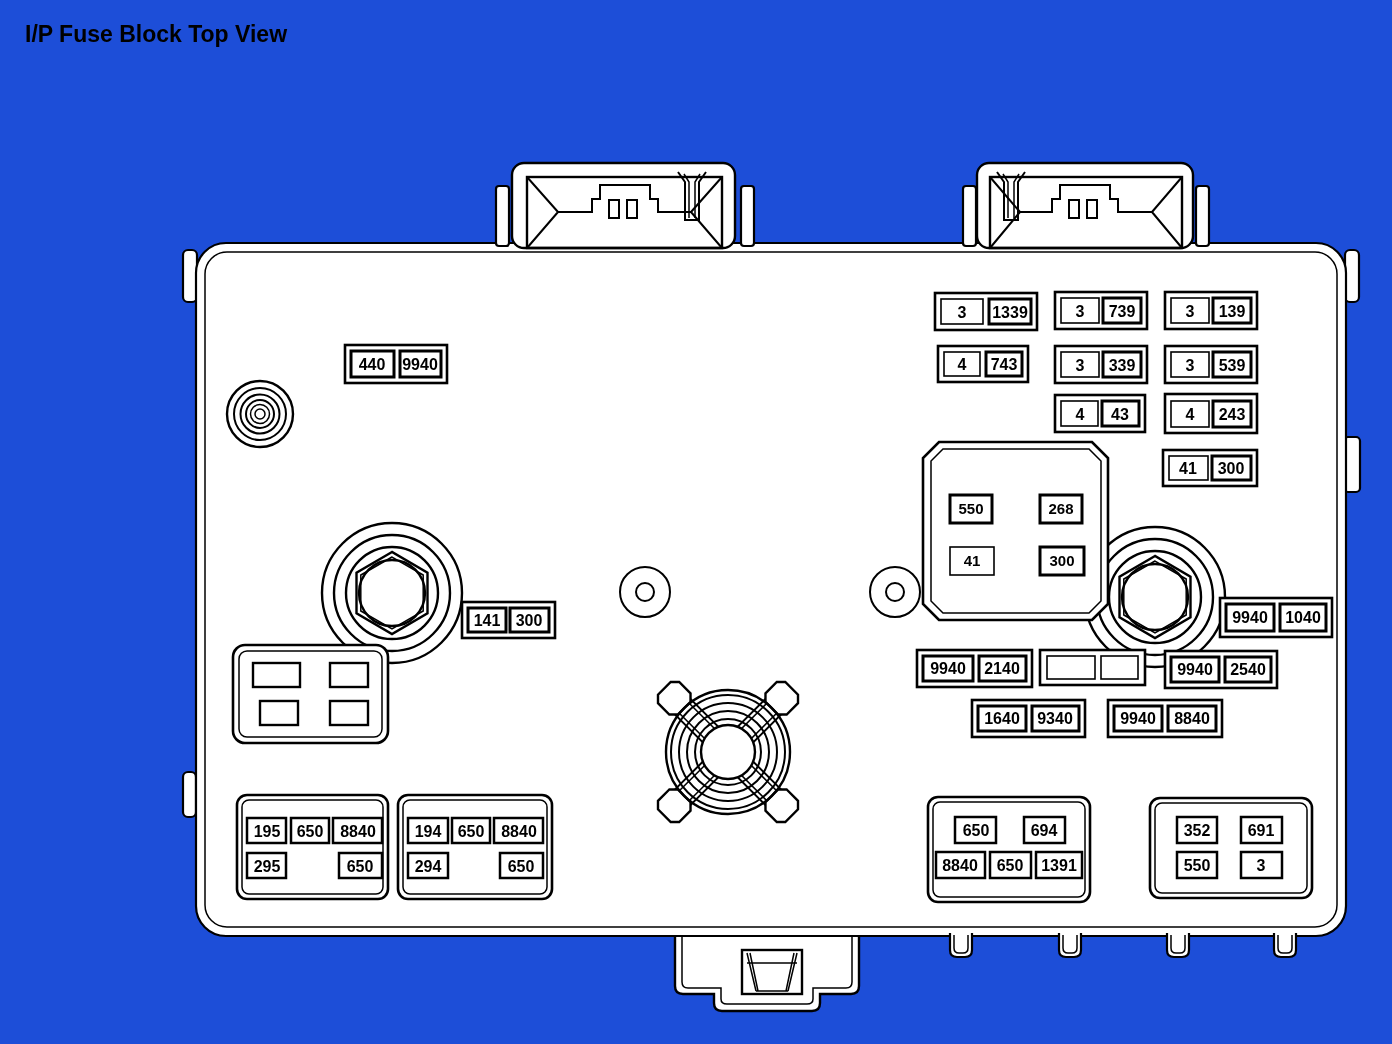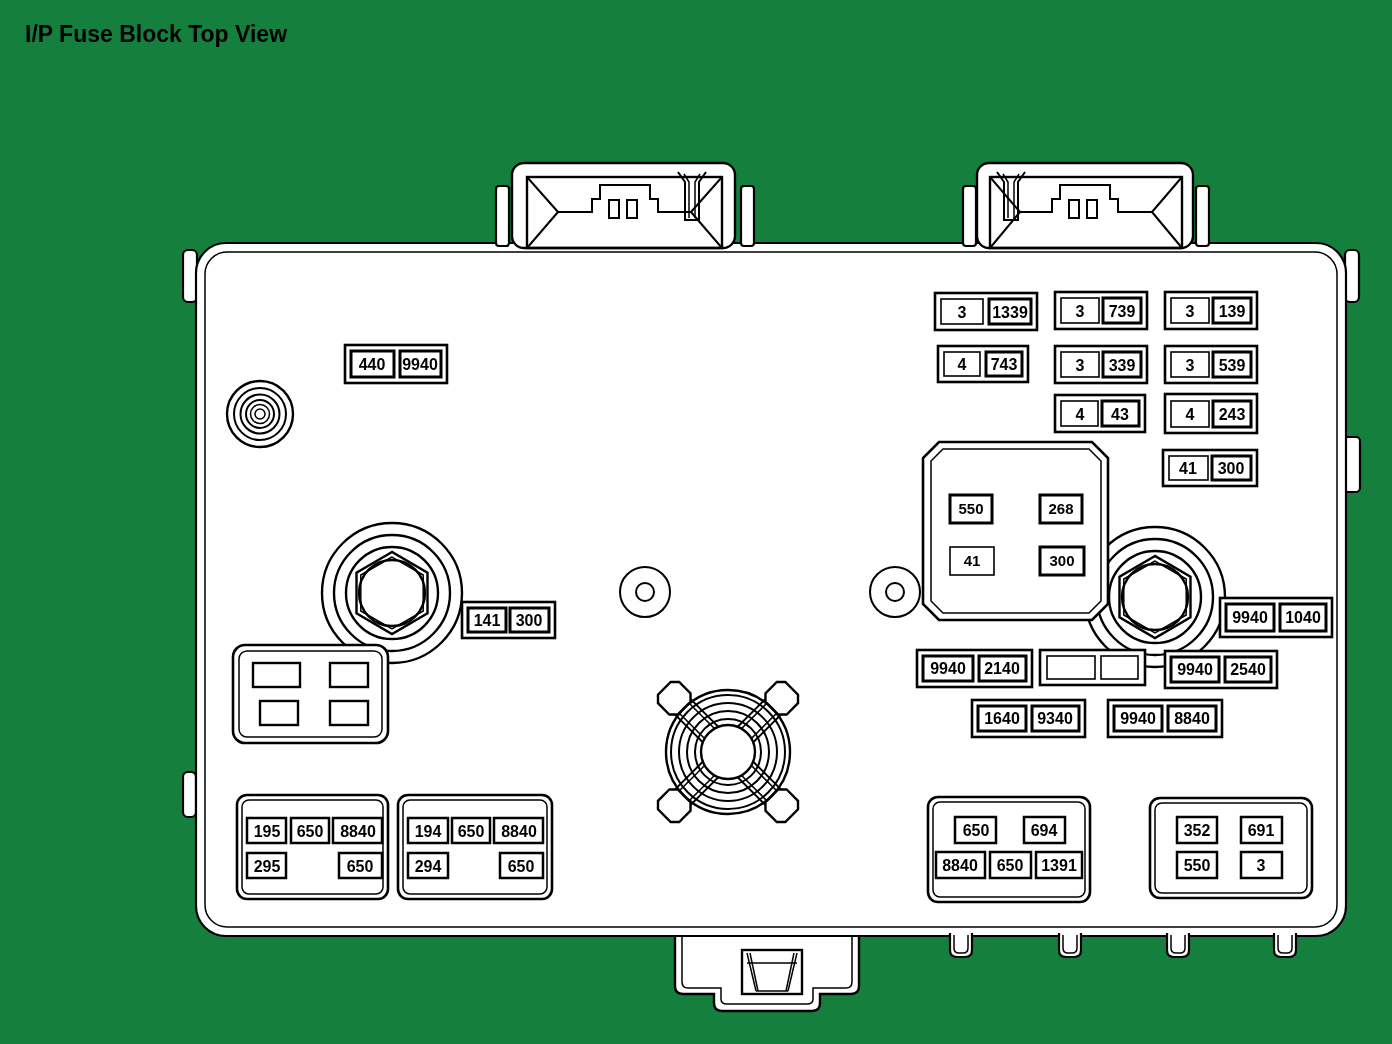--- a/index.html
+++ b/index.html
@@ -1,16 +1,16 @@
 <!DOCTYPE html>
 <html><head>
 <meta charset="utf-8">
 <style>
   html,body{margin:0;padding:0;background:#fff;}
-  .stage{position:relative;width:1392px;height:1044px;background:#15803d;overflow:hidden;
+  .stage{position:relative;width:1392px;height:1044px;background:#1d4ed8;overflow:hidden;
          font-family:"Liberation Sans", sans-serif;}
   svg{position:absolute;left:0;top:0;}
   .title{font:bold 23px "Liberation Sans", sans-serif;fill:#000;}
   .t{font:bold 16px "Liberation Sans", sans-serif;fill:#000;text-anchor:middle;}
   .ts{font:bold 15px "Liberation Sans", sans-serif;fill:#000;text-anchor:middle;}
   .po{fill:#fff;stroke:#000;stroke-width:2.6;}   
   .pb{fill:#fff;stroke:#000;stroke-width:3;}     
   .pt{fill:#fff;stroke:#000;stroke-width:1.6;}   
   .pc{fill:#fff;stroke:#000;stroke-width:2.5;}   
   .wf{fill:#fff;stroke:#000;stroke-width:2.4;}   

